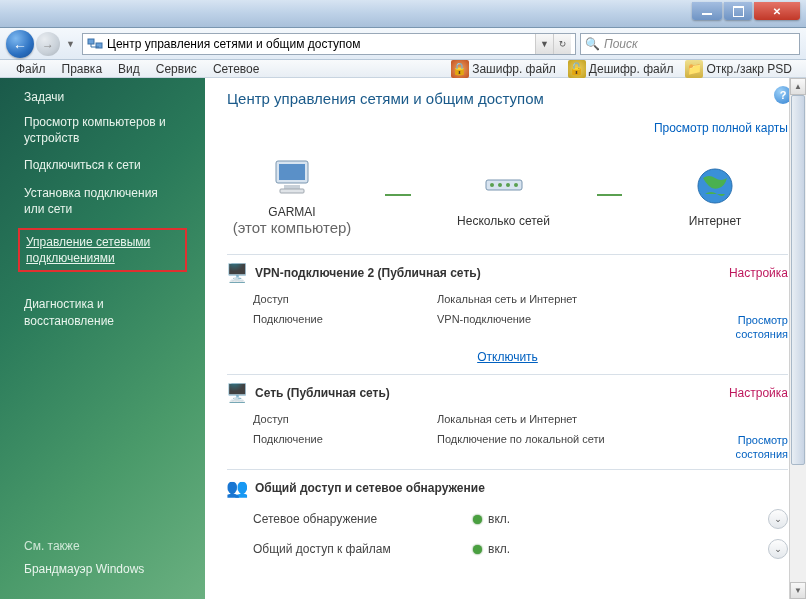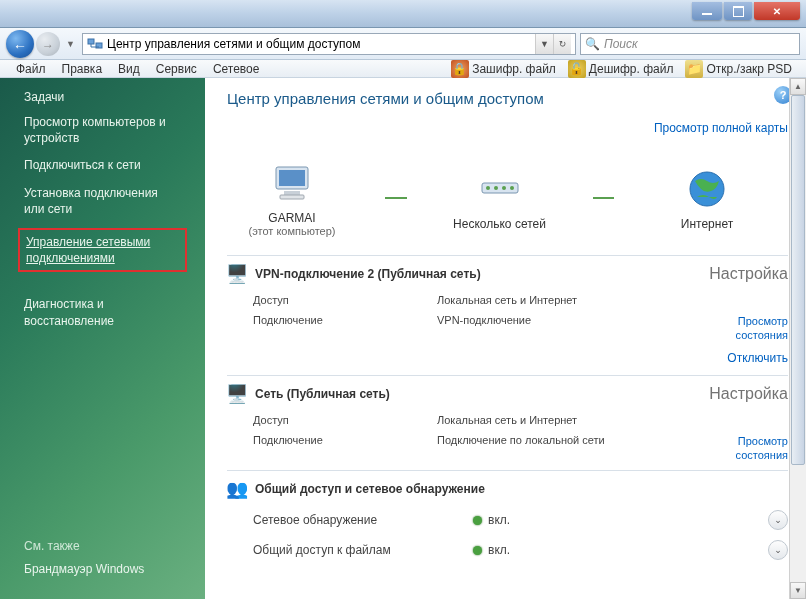--- a/index.html
+++ b/index.html
@@ -47,41 +47,41 @@
 .side-link.highlighted { border: 2px solid #e03030; padding: 4px 6px; margin: 4px -6px 24px -6px; text-decoration: underline; }
 .side-bottom { position: absolute; bottom: 14px; width: 180px; }
 .side-bottom .side-head { margin-bottom: 8px; color: #d0e8d8; }
 .side-bottom .side-link { margin-bottom: 8px; }
 .sidebar { position: relative; }
 
 
 .content { flex: 1; background: #fff; padding: 12px 18px 0 22px; overflow-y: auto; position: relative; }
 .help-icon { position: absolute; top: 8px; right: 14px; width: 18px; height: 18px; border-radius: 50%; background: radial-gradient(circle at 35% 30%, #9cd0f8, #3080d0); color: #fff; display: flex; align-items: center; justify-content: center; font-size: 11px; font-weight: bold; }
 h1.page-title { color: #1a5a8a; font-size: 15px; font-weight: normal; margin-bottom: 14px; }
-.map-link { text-align: right; margin-bottom: 24px; }
+.map-link { text-align: right; margin-bottom: 18px; }
 .link { color: #0060c0; cursor: pointer; }
 
-.net-map { display: flex; align-items: center; justify-content: flex-end; gap: 28px; margin: 6px 16px 18px 0; }
+.net-map { display: flex; align-items: center; justify-content: flex-end; gap: 28px; margin: 6px 8px 18px 0; }
 .node { text-align: center; font-size: 12px; color: #333; width: 130px; }
 .node .icon-box { height: 48px; display: flex; align-items: center; justify-content: center; margin-bottom: 4px; }
-.node-sub { color: #666; font-size: 11px; }
+.node-sub { color: #666; font-size: 15px; }
 .line { height: 2px; background: #5aa050; flex: 1; max-width: 60px; }
 .pc-svg { width: 44px; height: 40px; }
 .globe-svg { width: 40px; height: 40px; }
 
 .section { border-top: 1px solid #d8e0e8; padding: 8px 0 4px 0; }
 .section-head { display: flex; align-items: center; margin-bottom: 6px; }
 .section-head .ico { width: 22px; height: 20px; margin-right: 6px; display: inline-flex; align-items: center; justify-content: center; }
 .section-title { flex: 1; font-size: 12px; color: #333; font-weight: bold; }
-.section-action { color: #737373; font-size: 16px; cursor: pointer; }
+.section-action { color: #be185d; font-size: 12px; cursor: pointer; }
 .kv-row { display: flex; padding: 4px 0 4px 26px; font-size: 11px; color: #444; gap: 24px; }
 .kv-key { width: 160px; }
 .kv-val { flex: 1; }
 .kv-act { width: 90px; text-align: right; color: #0060c0; cursor: pointer; line-height: 1.3; }
-.disc-row { text-align: right; padding-right: 0; color: #0060c0; font-size: 12px; cursor: pointer; margin: 4px 0 6px 0; }
+.disc-row { text-align: center; padding-right: 0; color: #0060c0; font-size: 12px; cursor: pointer; margin: 4px 0 6px 0; text-decoration: underline; }
 
 .discovery-row { display: flex; align-items: center; padding: 5px 0 5px 26px; font-size: 12px; }
 .disc-label { width: 220px; color: #444; }
 .disc-status { flex: 1; display: flex; align-items: center; color: #444; }
 .dot-on { width: 9px; height: 9px; border-radius: 50%; background: #4aa040; margin-right: 6px; box-shadow: 0 0 2px #2a7020; }
 .chev-btn { width: 20px; height: 20px; border-radius: 50%; background: linear-gradient(to bottom, #fdfdfd, #e4e8ec); border: 1px solid #c0c8d0; display: flex; align-items: center; justify-content: center; font-size: 9px; color: #555; }
 
 .scrollbar-fake { position: absolute; right: 0; top: 0; bottom: 0; width: 17px; background: #f0f0f0; border-left: 1px solid #d0d0d0; display: flex; flex-direction: column; }
 .sb-btn { height: 17px; background: linear-gradient(to bottom, #f8f8f8, #e0e0e0); border: 1px solid #c0c0c0; display: flex; align-items: center; justify-content: center; font-size: 8px; color: #666; }
 .sb-track { flex: 1; position: relative; }

